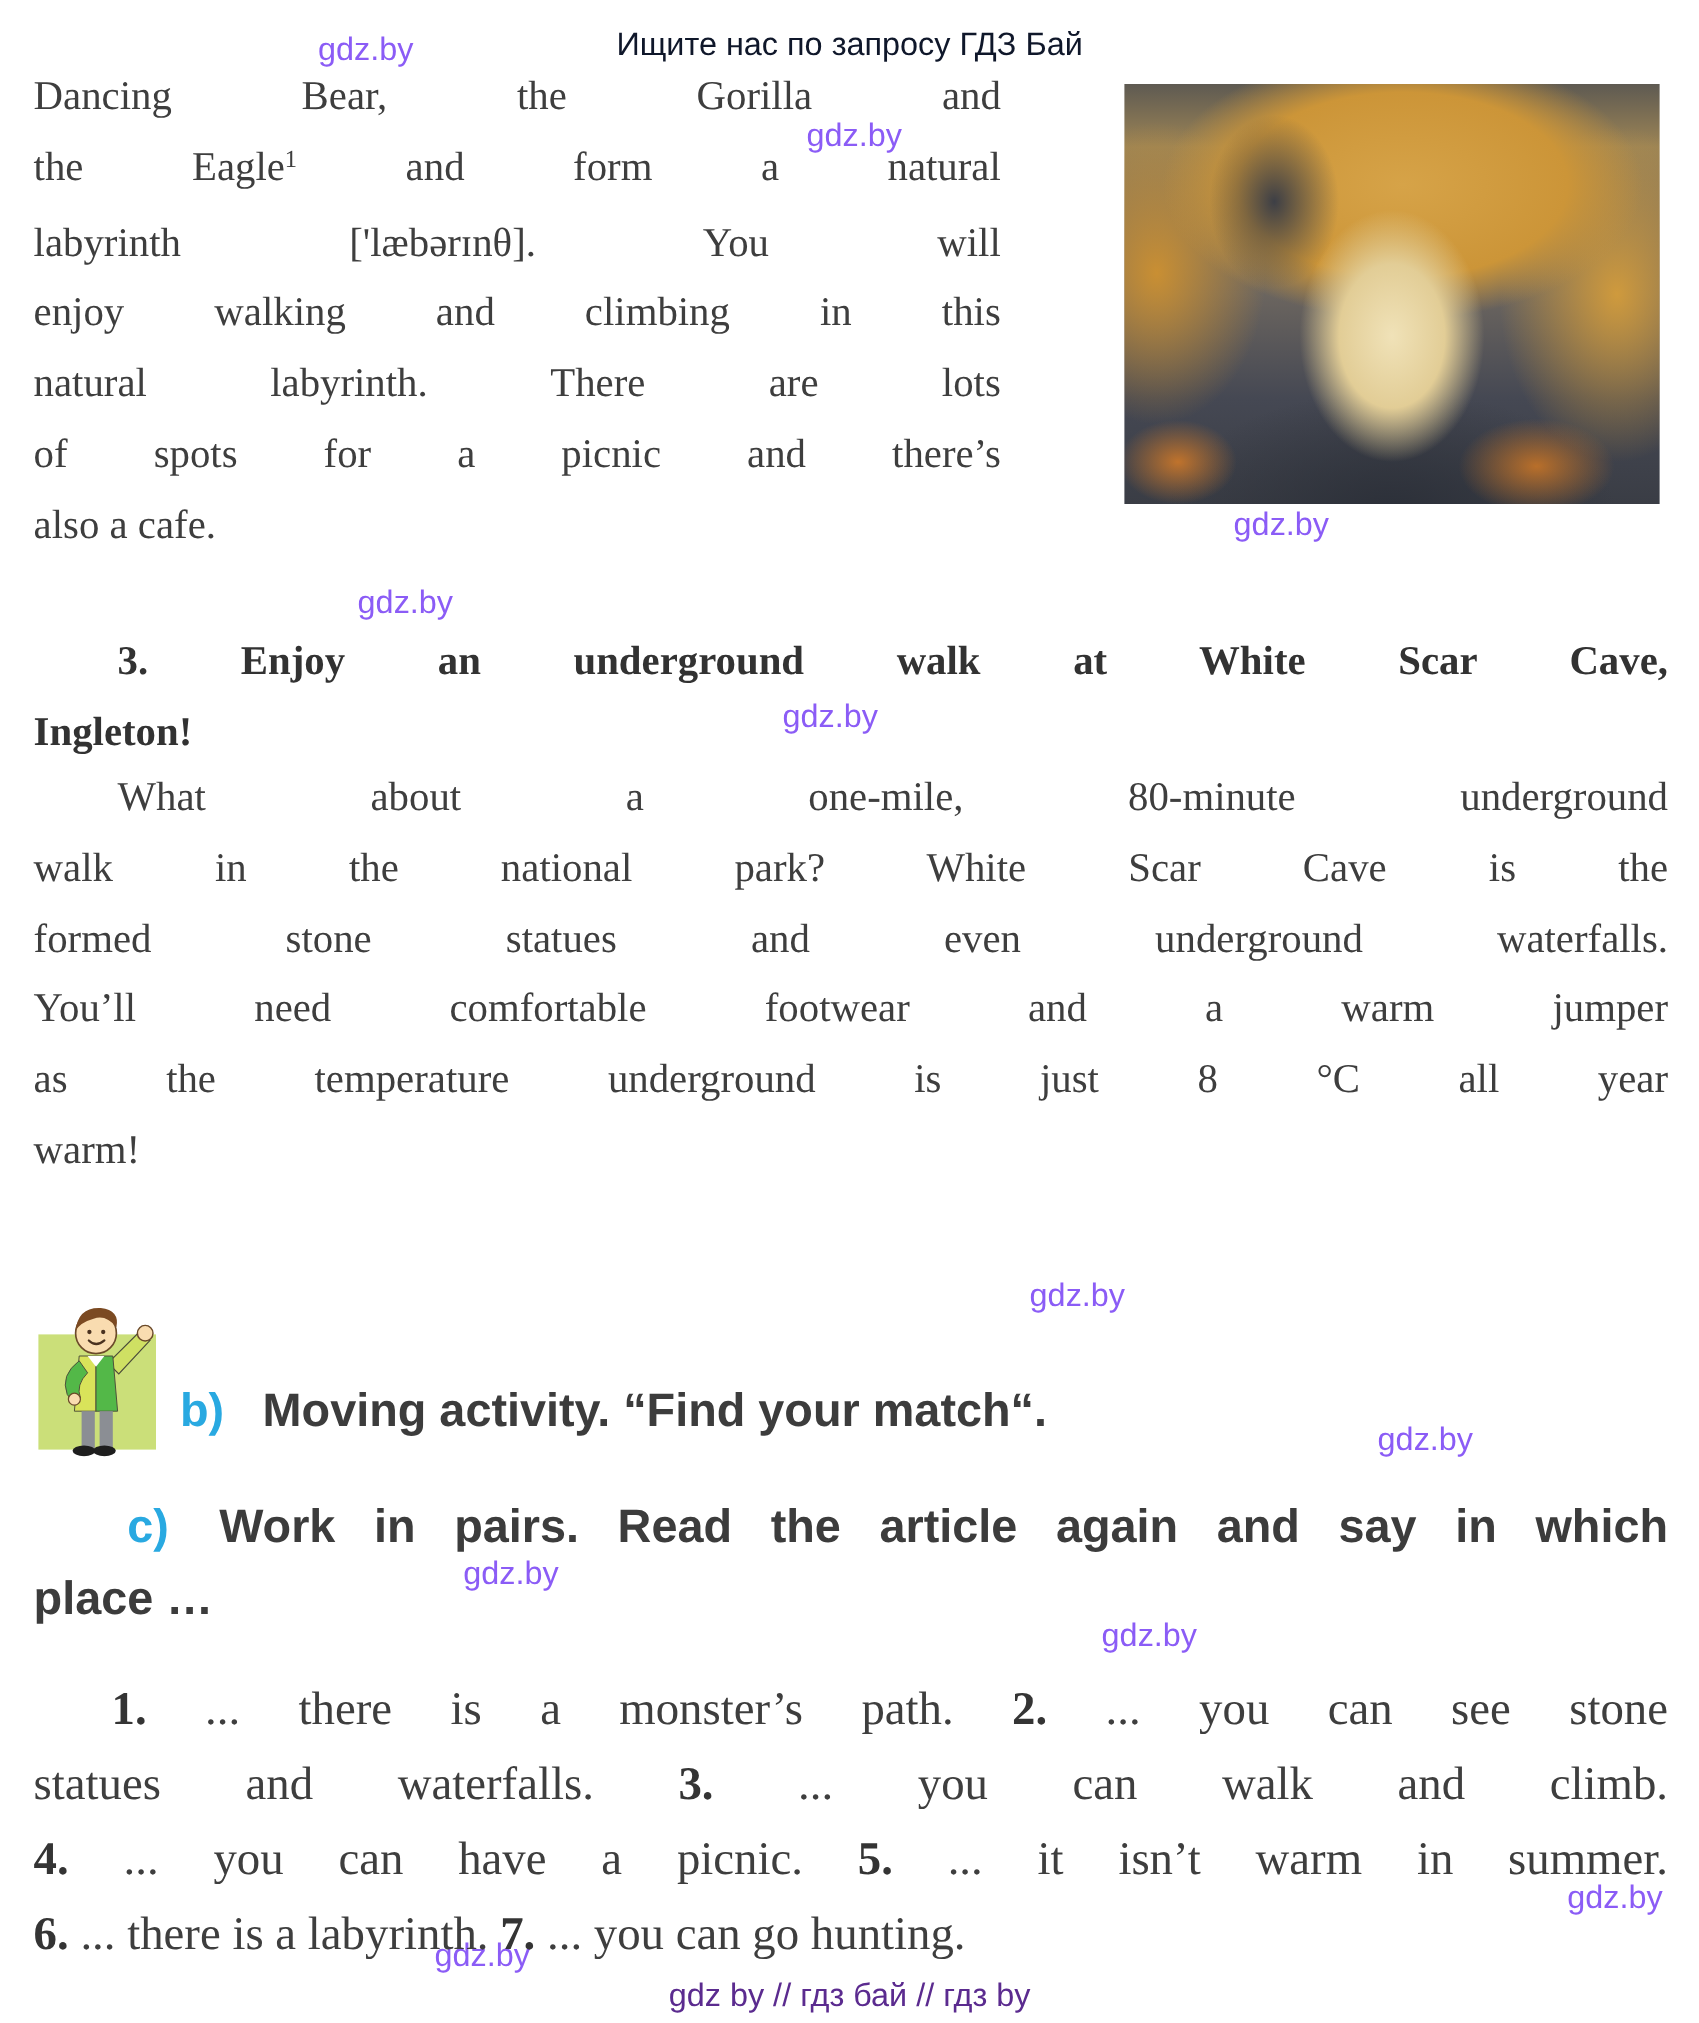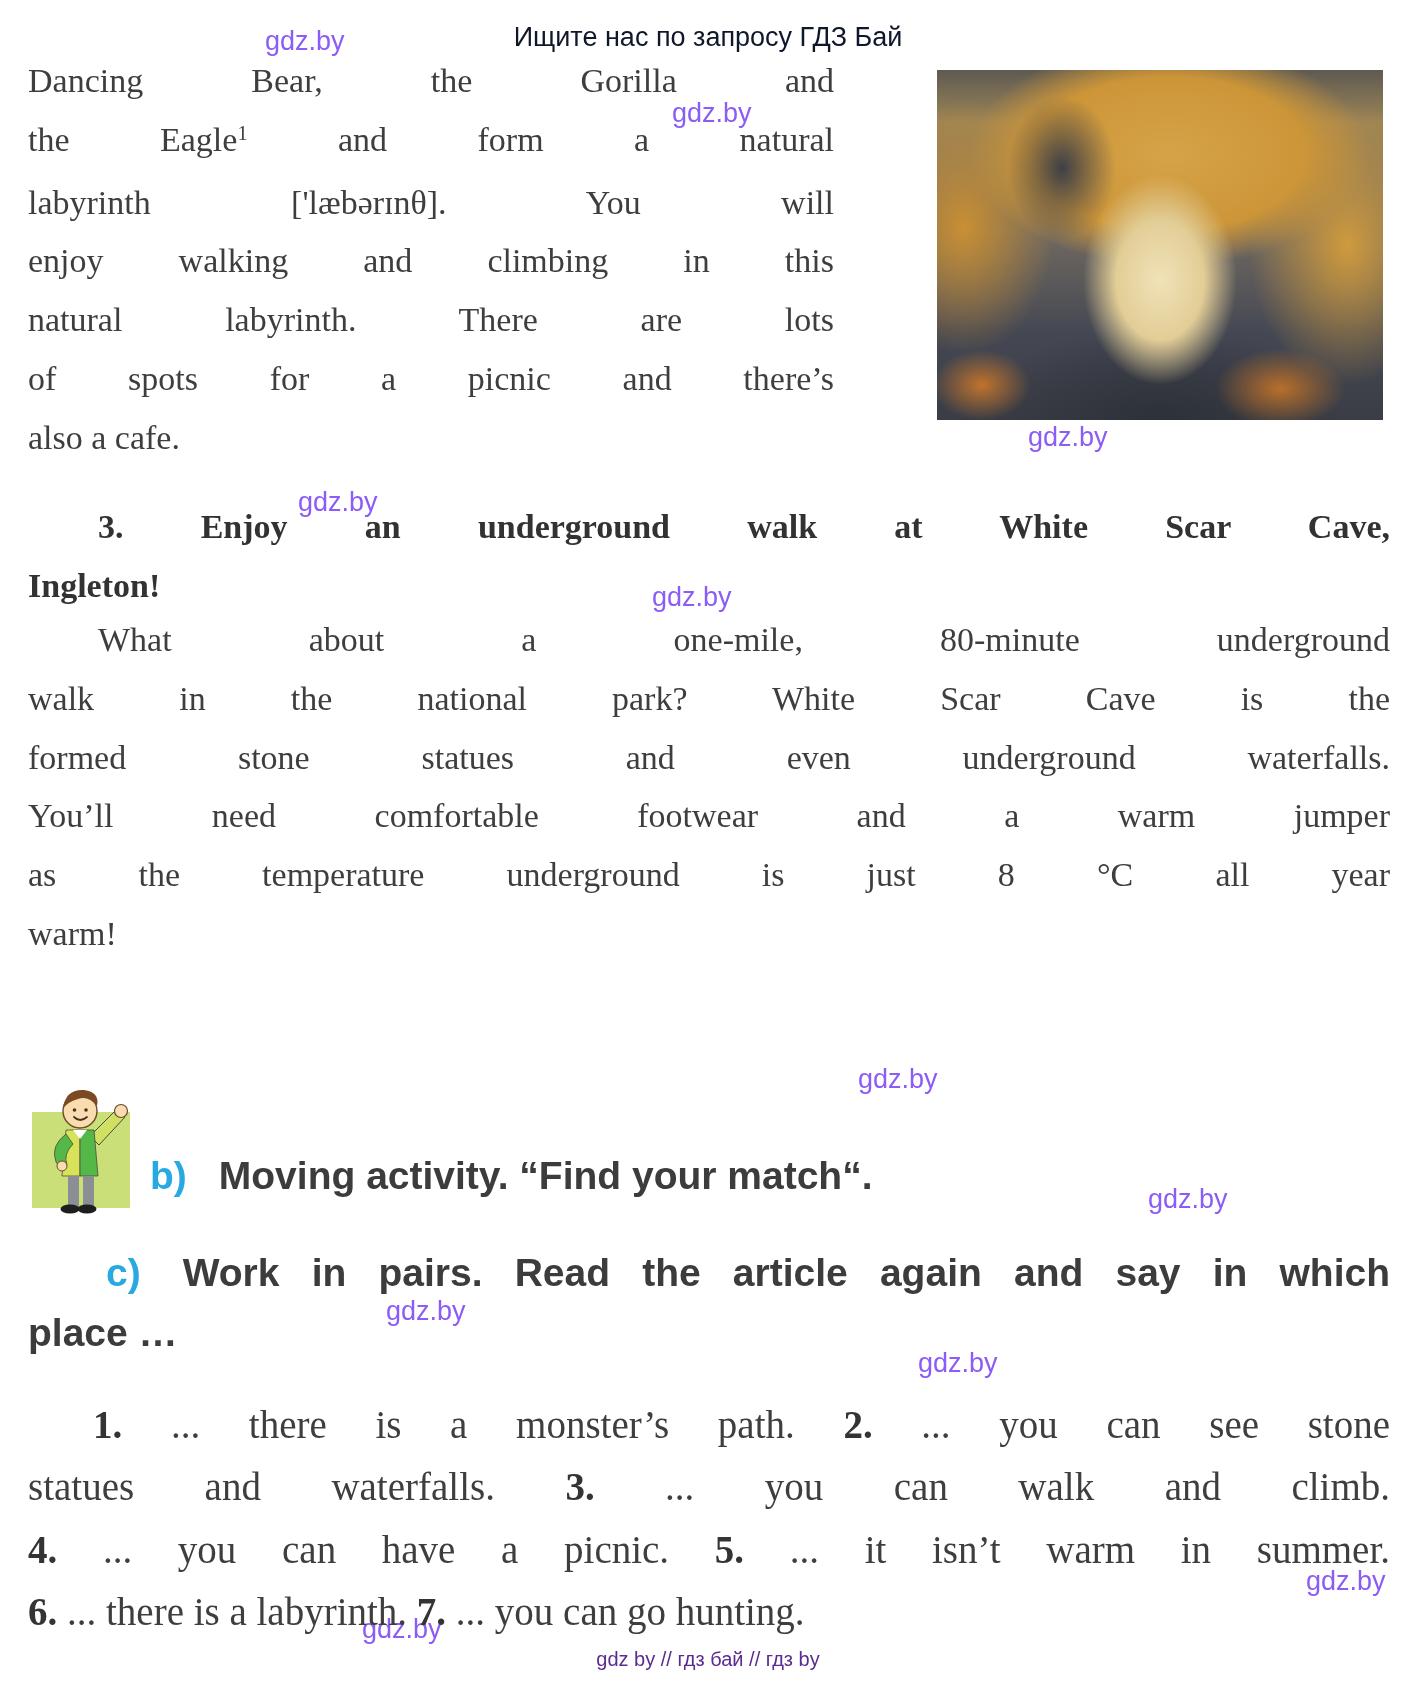--- a/index.html
+++ b/index.html
@@ -14,21 +14,21 @@
   }
   
   .wm {
     position:absolute; font-family:"Liberation Sans", sans-serif;
     font-size:27px; color:#8b5cf6; white-space:nowrap; line-height:1;
   }
   
   .serifblock { position:absolute; font-size:34px; line-height:58.8px; }
   .line { text-align:justify; text-align-last:justify; }
   .line.lastline { text-align-last:left; }
-  .indent { text-indent:70px; }
+  .indent { text-indent:70px;margin-top:25px; }
   .supmark { font-size:60%; position:relative; top:-0.52em; }
   .headingblock { font-weight:bold; color:#323232; line-height:59px; }
   
   .photo {
     position:absolute; left:937px; top:70px; width:446px; height:350px;
     background:
       radial-gradient(ellipse 70px 50px at 10% 90%, #c0732c 0%, rgba(192,115,44,0) 70%),
       radial-gradient(ellipse 90px 55px at 77% 91%, #b96f2a 0%, rgba(185,111,42,0) 72%),
       radial-gradient(ellipse 110px 150px at 50% 60%, #f0e2b8 0%, #e2cd96 40%, rgba(226,205,150,0) 70%),
       radial-gradient(ellipse 90px 120px at 28% 28%, #3d3f46 0%, rgba(61,63,70,0) 60%),
@@ -48,21 +48,21 @@
   .taskc-row1 .task-label { margin-left:78px; margin-right:42px; flex:0 0 auto; }
   .taskc-row1 .taskc-text { flex:1 1 auto; text-align:justify; text-align-last:justify; }
   .taskb-text { margin-left:32px; }
   
   .list { position:absolute; left:28px; top:1394px; width:1362px; font-size:39px; line-height:62.3px; }
   .list .indent-sm { text-indent:65px; }
   .num { font-weight:bold; color:#343434; }
   
   .footer {
     position:absolute; top:1648px; left:0; width:100%; text-align:center;
-    font-family:"Liberation Sans", sans-serif; font-size:20px; color:#5b2b8f;
+    font-family:"Liberation Sans", sans-serif; font-size:27px; color:#5b2b8f;
   }
   .icon-wrap { position:absolute; left:28px; top:1086px; width:120px; height:128px; }
 </style>
 </head>
 <body>
 
 <div class="page">
 
   <div class="banner">Ищите нас по запросу ГДЗ Бай</div>
 

